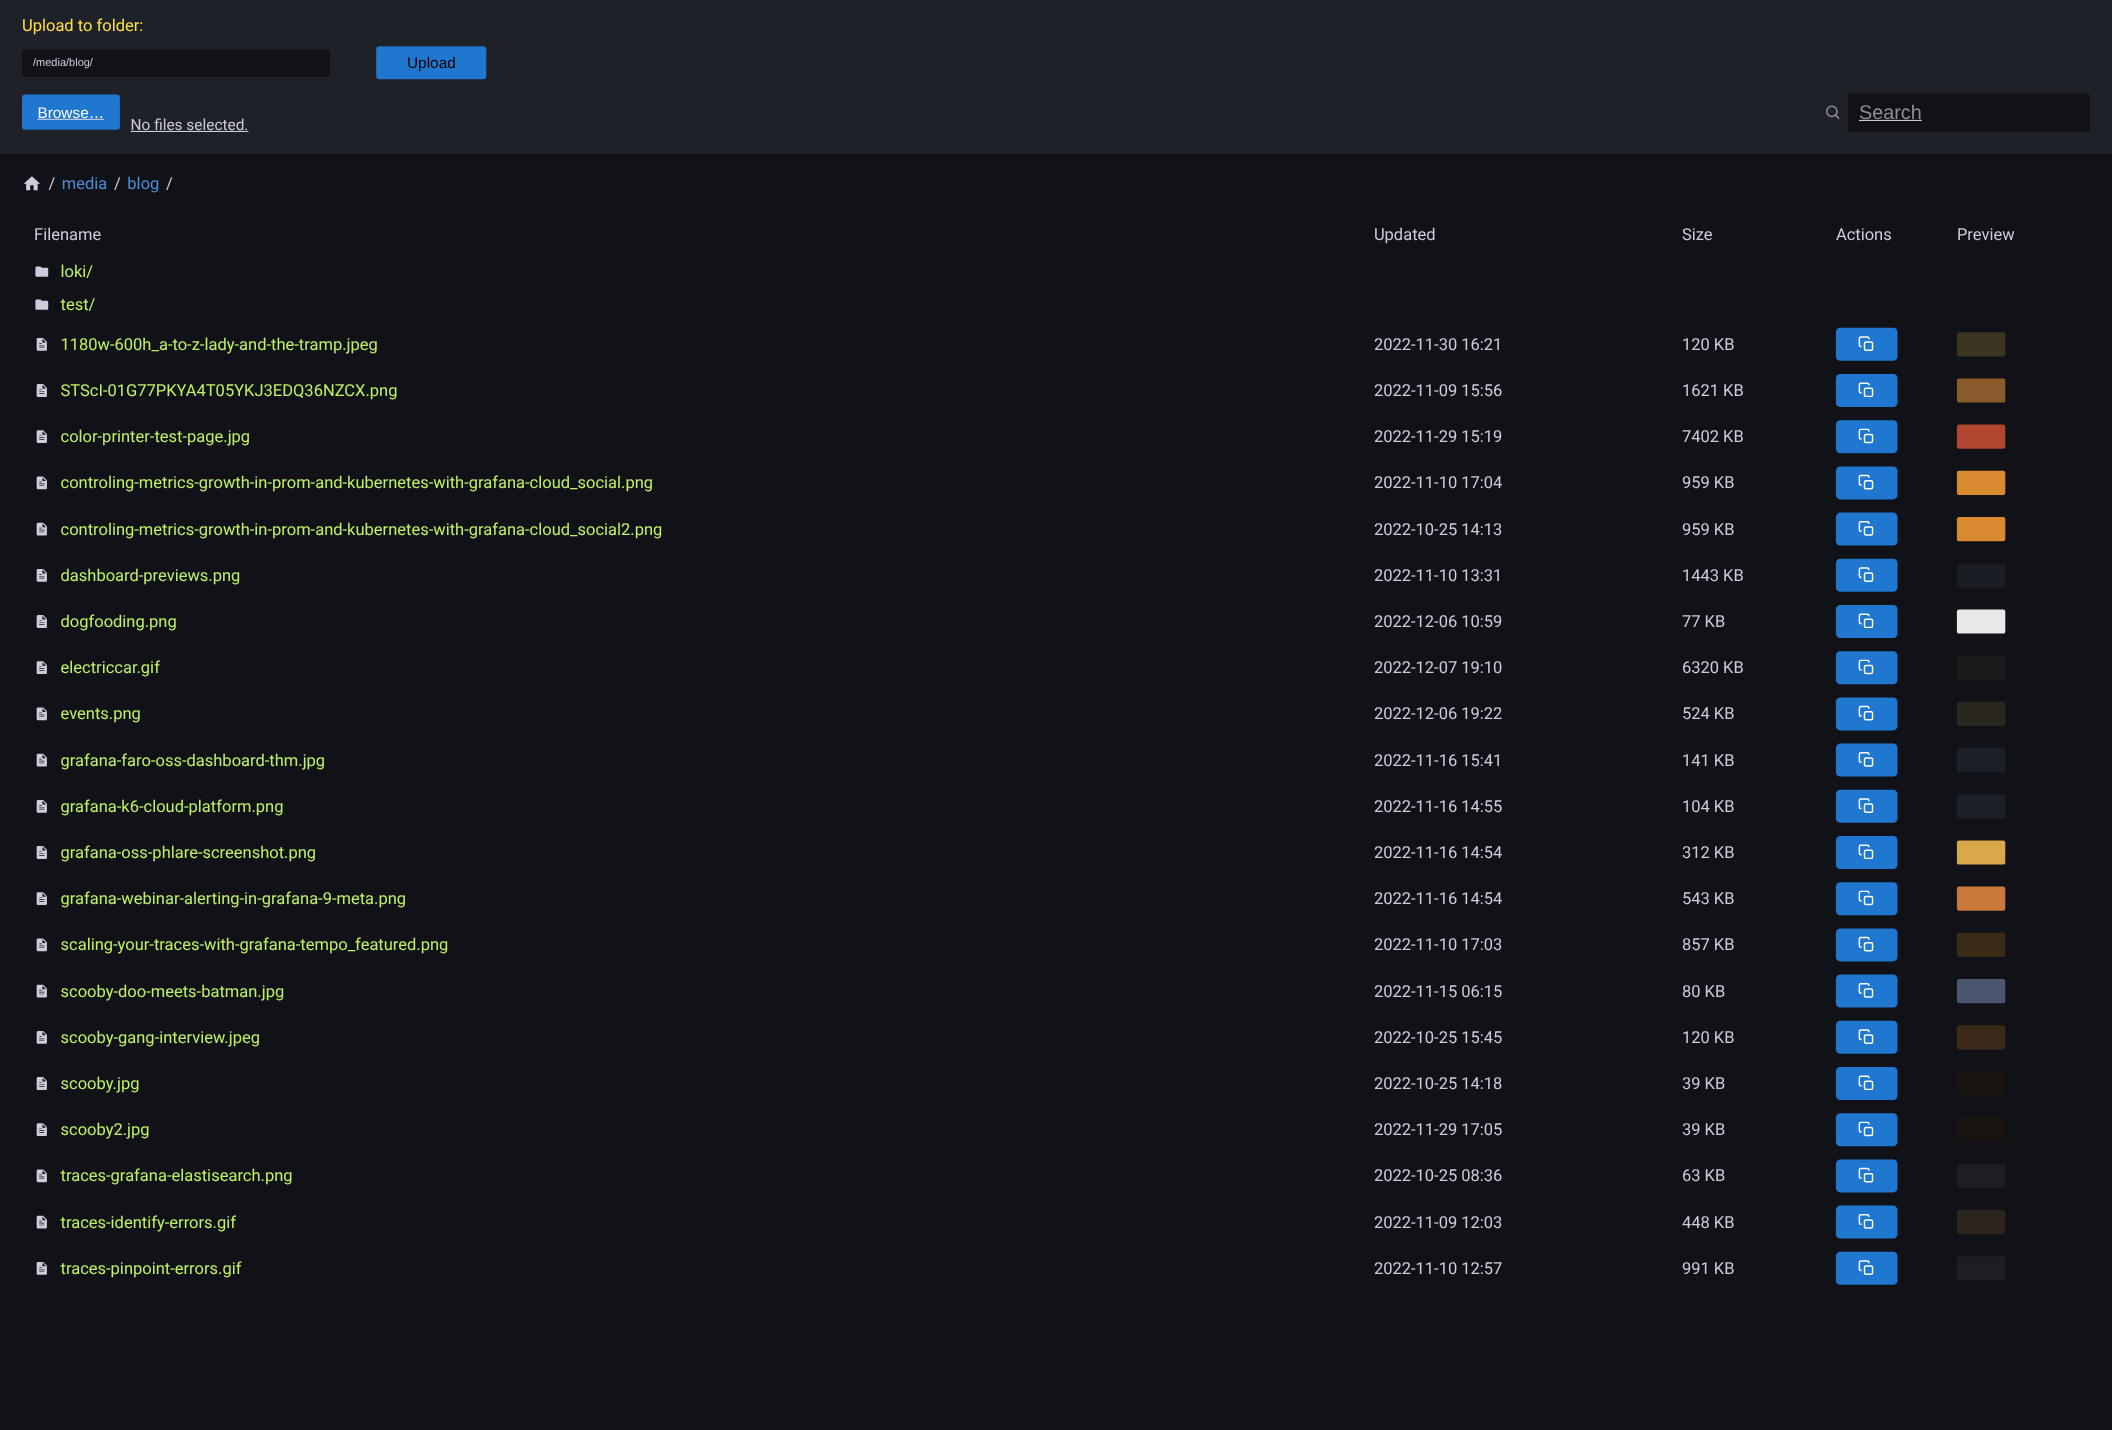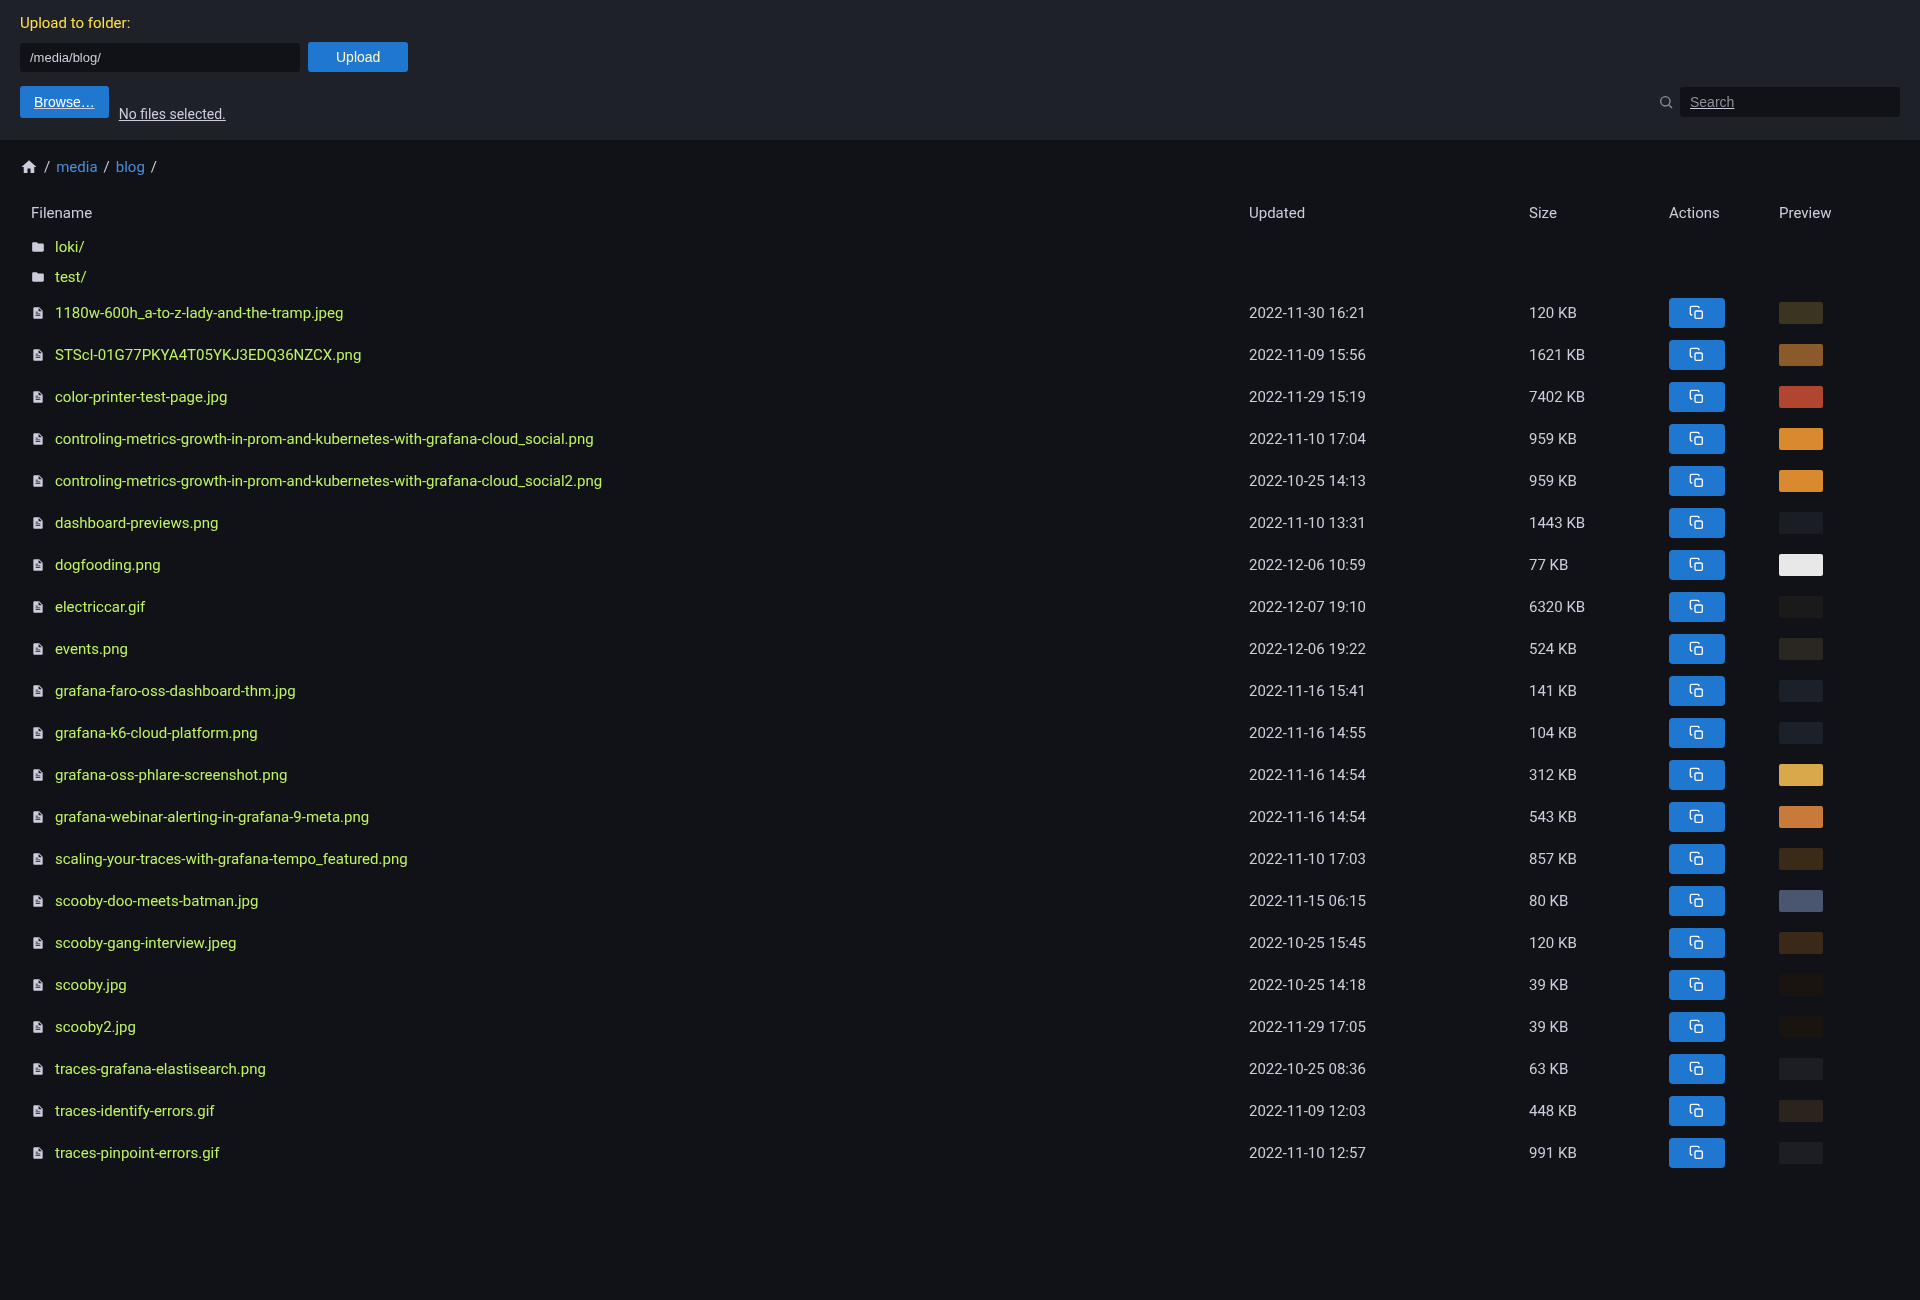--- a/index.html
+++ b/index.html
@@ -28,31 +28,32 @@
       align-items: center;
       gap: 8px;
       margin-bottom: 10px;
     }
     .path-input {
       background-color: #111217;
       border: none;
       color: #ccccdc;
       padding: 7px 10px;
       width: 280px;
-      font-size: 13px;
+      font-size: 10px;
       border-radius: 3px;
     }
     .upload-button {
       background-color: #1f77d0;
-      color: #fef9c3;
+      color: #000000;
       border: none;
       padding: 7px 28px;
       font-size: 14px;
       border-radius: 3px;
       cursor: pointer;
+      margin-left: 34px;
     }
     .browse-row {
       display: flex;
       align-items: center;
       justify-content: space-between;
       text-decoration: underline;
     }
     .browse-left {
       display: flex;
       align-items: center;
@@ -82,21 +83,21 @@
       height: 16px;
       stroke: #8e8e98;
       fill: none;
     }
     .search-input {
       background-color: #111217;
       border: none;
       color: #ccccdc;
       padding: 7px 10px;
       width: 220px;
-      font-size: 14px;
+      font-size: 18px;
       border-radius: 3px;
     }
     .search-input::placeholder {
       color: #8e8e98;
     }
     .breadcrumb {
       padding: 18px 20px;
       display: flex;
       align-items: center;
       gap: 6px;

